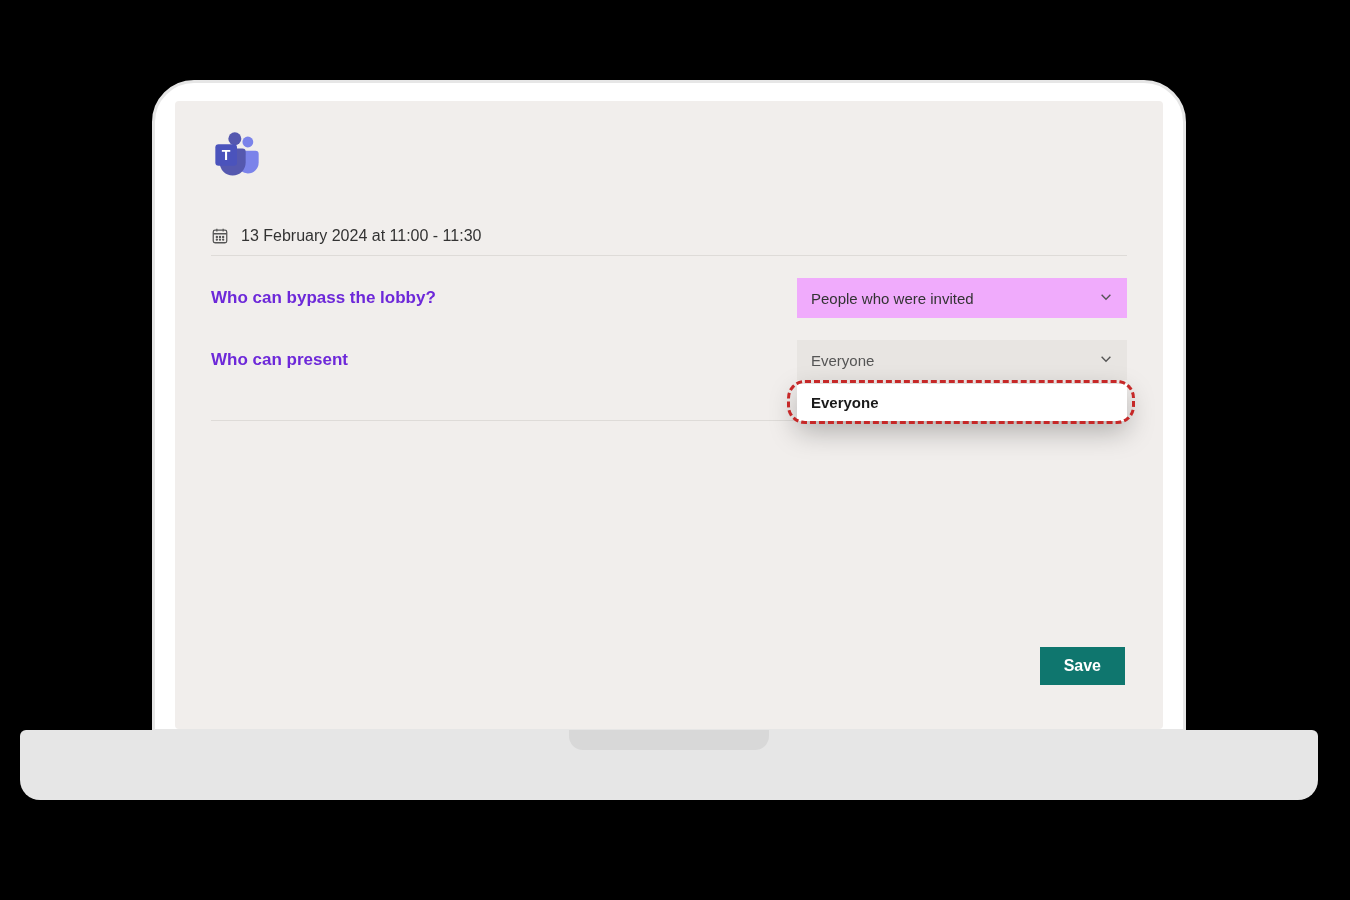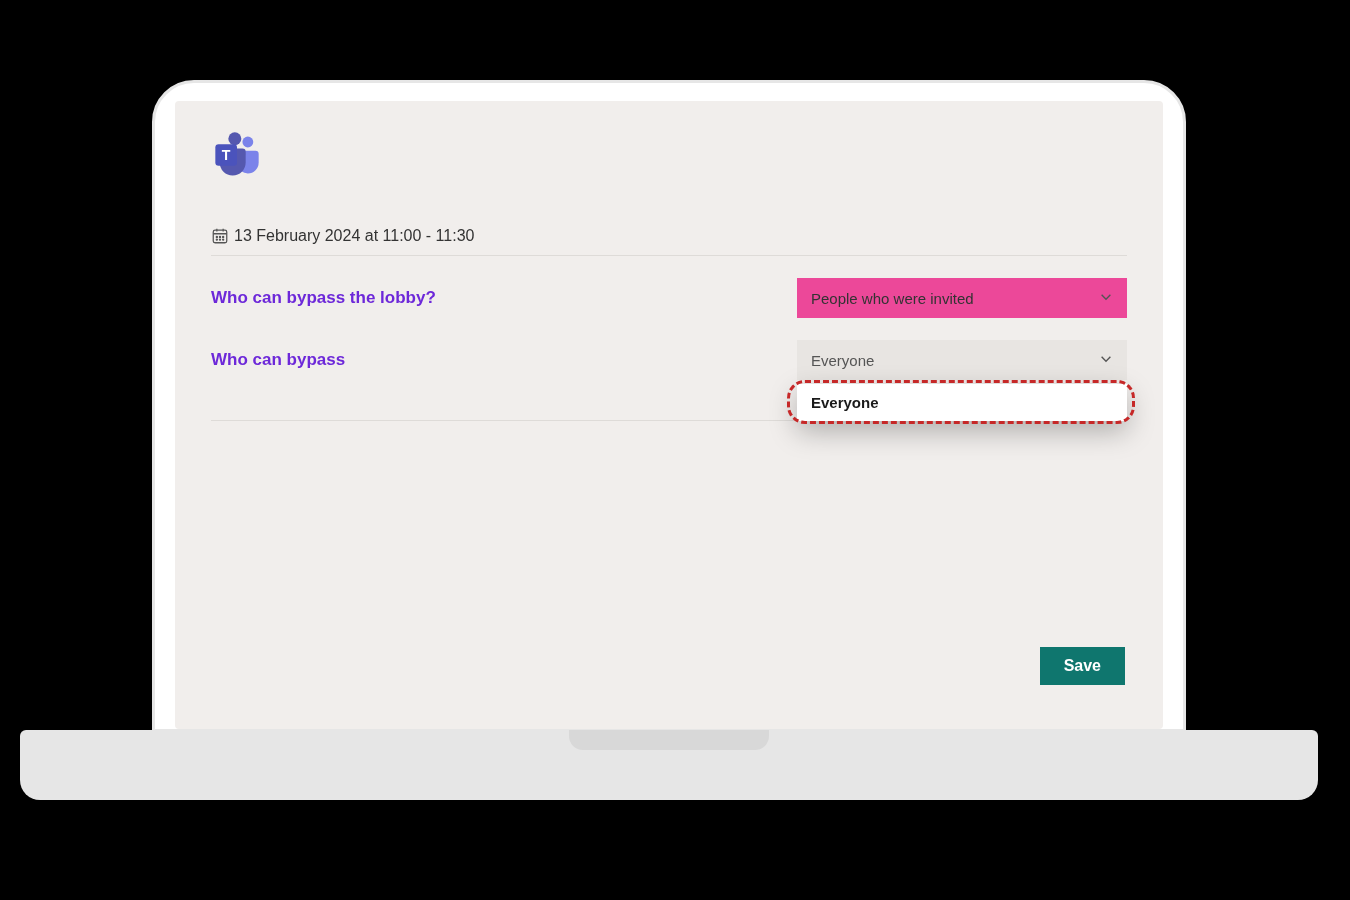--- a/index.html
+++ b/index.html
@@ -57,21 +57,21 @@
     }
     .meeting-title {
       font-size: 26px;
       font-weight: 700;
       color: #222;
       margin-bottom: 14px;
     }
     .info-row {
       display: flex;
       align-items: center;
-      gap: 5px;
+      gap: 12px;
       margin-bottom: 10px;
       color: #333;
       font-size: 16px;
     }
     .info-row:last-of-type { margin-bottom: 44px; }
     .info-icon {
       width: 18px;
       height: 18px;
       display: flex;
       align-items: center;
@@ -97,21 +97,21 @@
     }
     .option-label {
       font-size: 17px;
       font-weight: 600;
       color: #6d28d9;
       text-align: right;
     }
     .select-box {
       width: 330px;
       height: 40px;
-      background: #ec4899;
+      background: #f0abfc;
       display: flex;
       align-items: center;
       justify-content: space-between;
       padding: 0 14px;
       font-size: 15px;
       color: #333;
       cursor: pointer;
     }
     .select-box.grey {
       background: #e8e5e2;
@@ -210,21 +210,21 @@
         <span>People who were invited</span>
         <span>
           <svg class="chevron" viewBox="0 0 16 16" fill="none" stroke="#555" stroke-width="1.6">
               <polyline points="3 5.5 8 10.5 13 5.5"></polyline>
             </svg>
         </span>
       </div>
     </div>
 
     <div class="option-row">
-      <span class="option-label">Who can bypass</span>
+      <span class="option-label">Who can present</span>
       <div class="dropdown-wrapper">
         <div class="select-box grey">
           <span>Everyone</span>
           <span>
             <svg class="chevron" viewBox="0 0 16 16" fill="none" stroke="#555" stroke-width="1.6">
                 <polyline points="3 5.5 8 10.5 13 5.5"></polyline>
               </svg>
           </span>
         </div>
         <div class="dropdown-menu">

